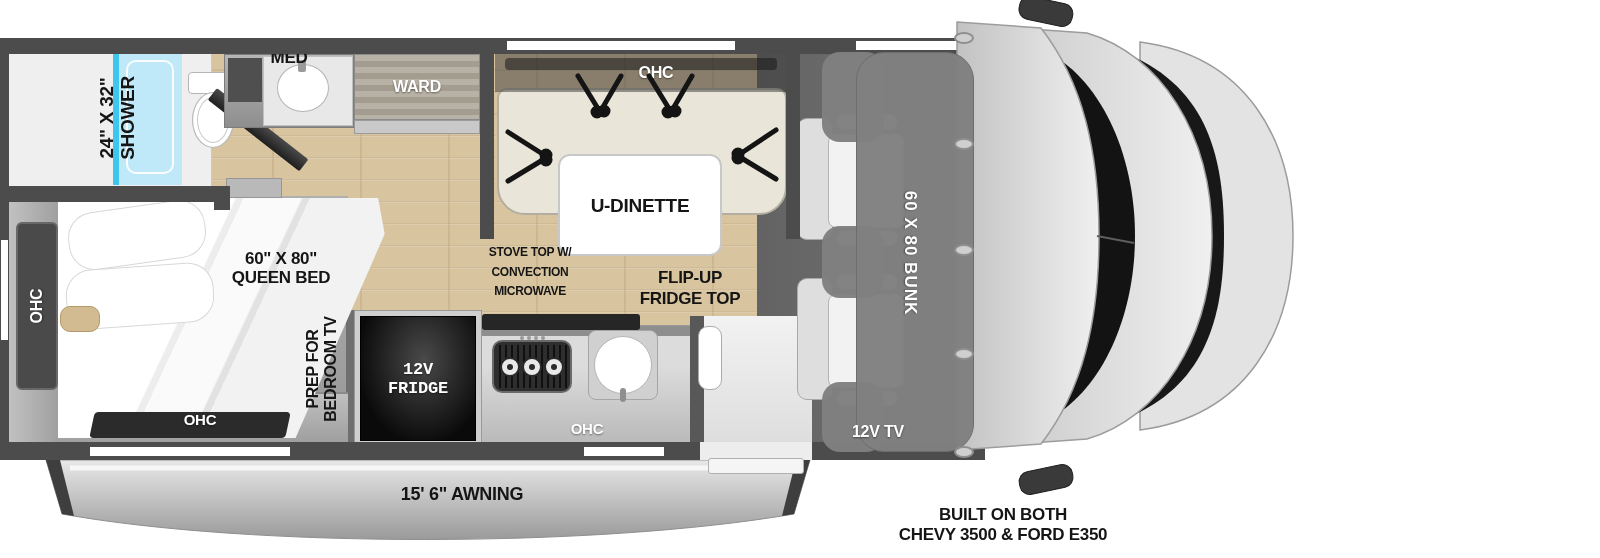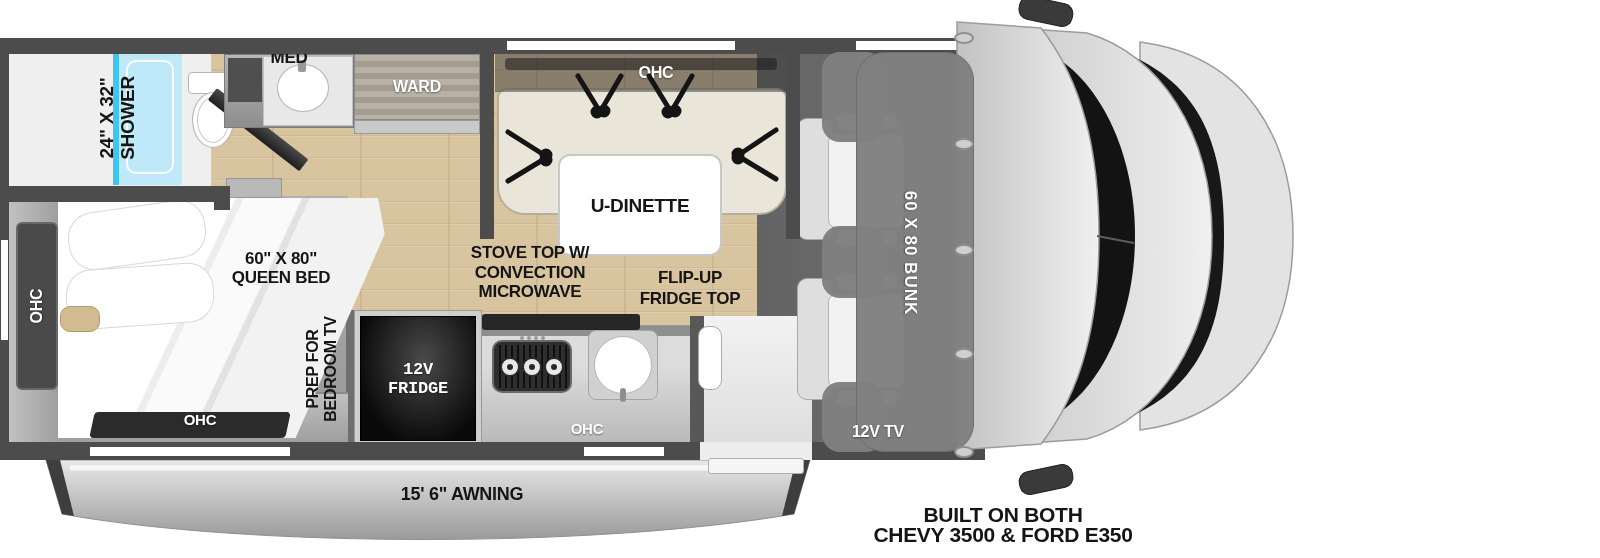--- a/index.html
+++ b/index.html
@@ -92,21 +92,21 @@
         <circle cx="178" cy="51" r="4"></circle>
       <path d="M11 72 L44 93 M11 121 L44 101" fill="none"></path>
         <circle cx="49" cy="95" r="4"></circle>
         <circle cx="49" cy="100" r="4"></circle>
       <path d="M279 70 L246 92 M279 119 L246 99" fill="none"></path>
         <circle cx="241" cy="94" r="4"></circle>
         <circle cx="241" cy="98" r="4"></circle>
     </g>
   </svg>
 
-  <div class="lbl ml" style="left:440px;top:243px;width:180px;font-size:17px;line-height:19.5px;">STOVE TOP W/
+  <div class="lbl ml" style="left:440px;top:243px;width:180px;font-size:12px;line-height:19.5px;">STOVE TOP W/
 CONVECTION
 MICROWAVE</div>
   <div class="lbl ml" style="left:600px;top:267px;width:180px;font-size:17px;line-height:21px;">FLIP-UP
 FRIDGE TOP</div>
 
   <div style="left:480px;top:325px;width:212px;height:120px;border:1px solid #9a9a9a;
        background:linear-gradient(180deg,#8e8e8e 0 10px,#dcdcdc 10px 40px,#b9b9b9);"></div>
   <div style="left:482px;top:314px;width:158px;height:16px;background:#262626;border-radius:3px;"></div>
   <svg style="left:492px;top:334px;" width="80" height="62" viewBox="0 0 80 62">
     <rect x="1" y="7" width="78" height="51" rx="9" fill="#2e2e2e" stroke="#6a6a6a" stroke-width="2"></rect>
@@ -224,16 +224,16 @@
     <span class="lblw" style="position:static;font-size:17px;letter-spacing:1px;">60 X 80 BUNK</span>
   </div>
   <div class="lblw" style="left:836px;top:423px;width:84px;font-size:16px;">12V TV</div>
 
   <div style="left:954px;top:32px;width:20px;height:12px;background:#cfcfcf;border:2px solid #8f8f8f;border-radius:50%;"></div>
   <div style="left:954px;top:138px;width:20px;height:12px;background:#cfcfcf;border:2px solid #8f8f8f;border-radius:50%;"></div>
   <div style="left:954px;top:244px;width:20px;height:12px;background:#cfcfcf;border:2px solid #8f8f8f;border-radius:50%;"></div>
   <div style="left:954px;top:348px;width:20px;height:12px;background:#cfcfcf;border:2px solid #8f8f8f;border-radius:50%;"></div>
   <div style="left:954px;top:446px;width:20px;height:12px;background:#cfcfcf;border:2px solid #8f8f8f;border-radius:50%;"></div>
 
-  <div class="lbl ml" style="left:853px;top:505px;width:300px;font-size:21px;line-height:20px;">BUILT ON BOTH
+  <div class="lbl ml" style="left:853px;top:505px;width:300px;font-size:17px;line-height:20px;">BUILT ON BOTH
 CHEVY 3500 &amp; FORD E350</div>
 
 </div>
 
 </body></html>

